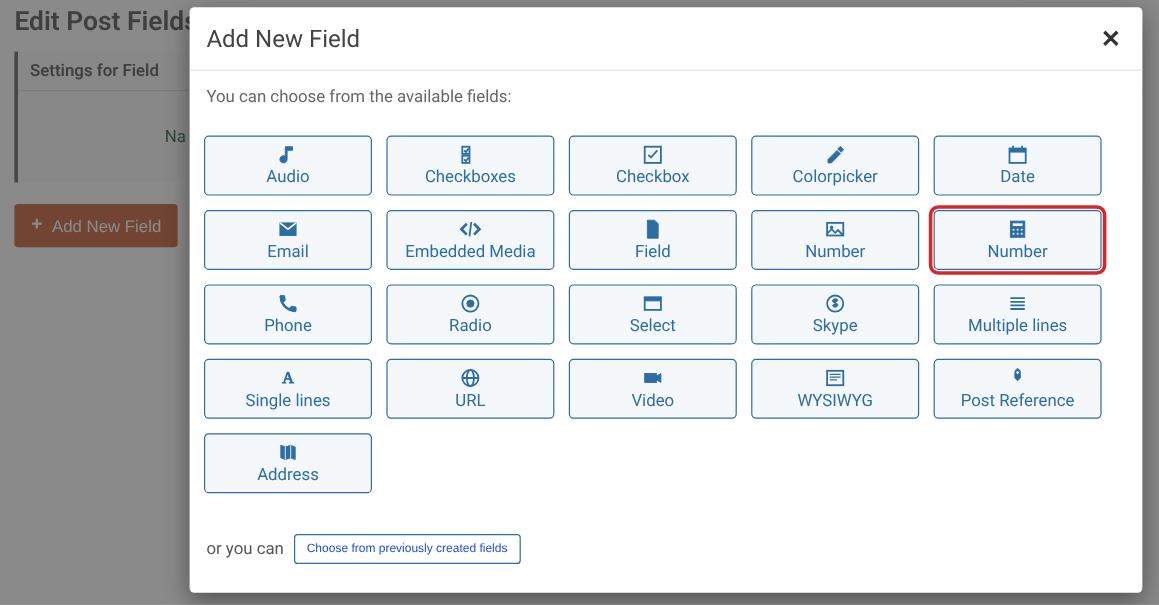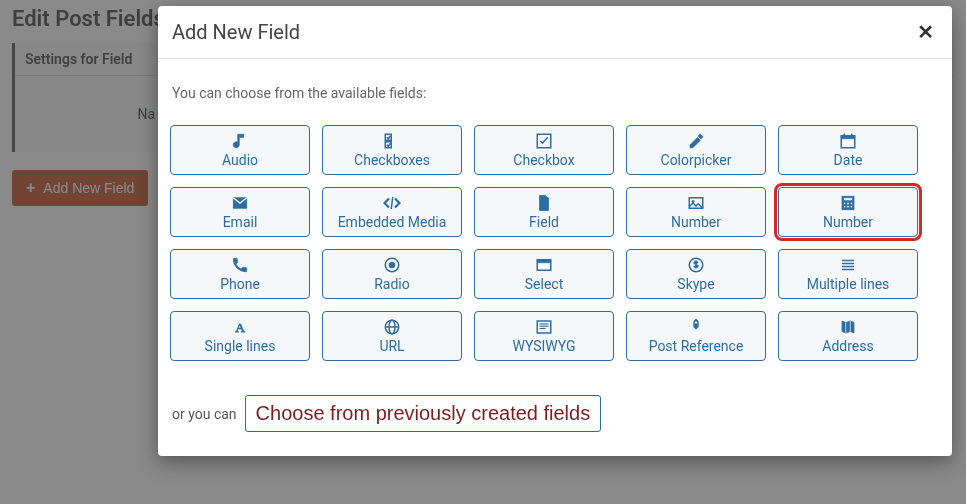--- a/index.html
+++ b/index.html
@@ -97,21 +97,21 @@
     font-weight: 600;
     line-height: 1;
   }
 
   .modal-body {
     padding: 14px 6px 18px 6px;
   }
   .modal-intro {
     color: #666;
     font-size: 14px;
-    margin: 12px 0 12px 8px;
+    margin: 0 0 12px 8px;
   }
 
   .field-grid {
     display: flex;
     flex-wrap: wrap;
     gap: 12px;
     padding: 12px 6px;
   }
   .field-card {
     width: 140px;
@@ -146,25 +146,25 @@
   .prev-row {
     margin: 22px 8px 6px 8px;
     font-size: 14px;
     color: #555;
     display: flex;
     align-items: center;
     gap: 8px;
   }
   .prev-btn {
     border: 1px solid #2e6da4;
-    color: #7f1d1d;
+    color: #1d4ed8;
     background: #fff;
     border-radius: 3px;
     padding: 6px 10px;
-    font-size: 20px;
+    font-size: 10px;
     cursor: pointer;
   }
 </style>
 </head>
 <body>
 
 <div class="page">
   <div class="page-inner">
     <h1 class="page-title">Edit Post Fields</h1>
     <div class="settings-panel">
@@ -349,20 +349,29 @@
               <circle cx="12" cy="12" r="9" fill="none" stroke="#2e6da4" stroke-width="2"></circle>
               <ellipse cx="12" cy="12" rx="4" ry="9" fill="none" stroke="#2e6da4" stroke-width="2"></ellipse>
               <line x1="3" y1="12" x2="21" y2="12" stroke="#2e6da4" stroke-width="2"></line>
             </svg>
           </div>
           <div>URL</div>
         </div>
         <div class="field-card">
           <div class="ico">
             <svg viewBox="0 0 24 24">
+              <rect x="3" y="7" width="13" height="10" fill="#2e6da4"></rect>
+              <path fill="#2e6da4" d="M16 10l5-3v10l-5-3z"></path>
+            </svg>
+          </div>
+          <div>Video</div>
+        </div>
+        <div class="field-card">
+          <div class="ico">
+            <svg viewBox="0 0 24 24">
               <rect x="3" y="4" width="18" height="16" fill="none" stroke="#2e6da4" stroke-width="2"></rect>
               <line x1="6" y1="8" x2="18" y2="8" stroke="#2e6da4" stroke-width="1.5"></line>
               <line x1="6" y1="11" x2="18" y2="11" stroke="#2e6da4" stroke-width="1.5"></line>
               <line x1="6" y1="14" x2="14" y2="14" stroke="#2e6da4" stroke-width="1.5"></line>
             </svg>
           </div>
           <div>WYSIWYG</div>
         </div>
         <div class="field-card">
           <div class="ico">

